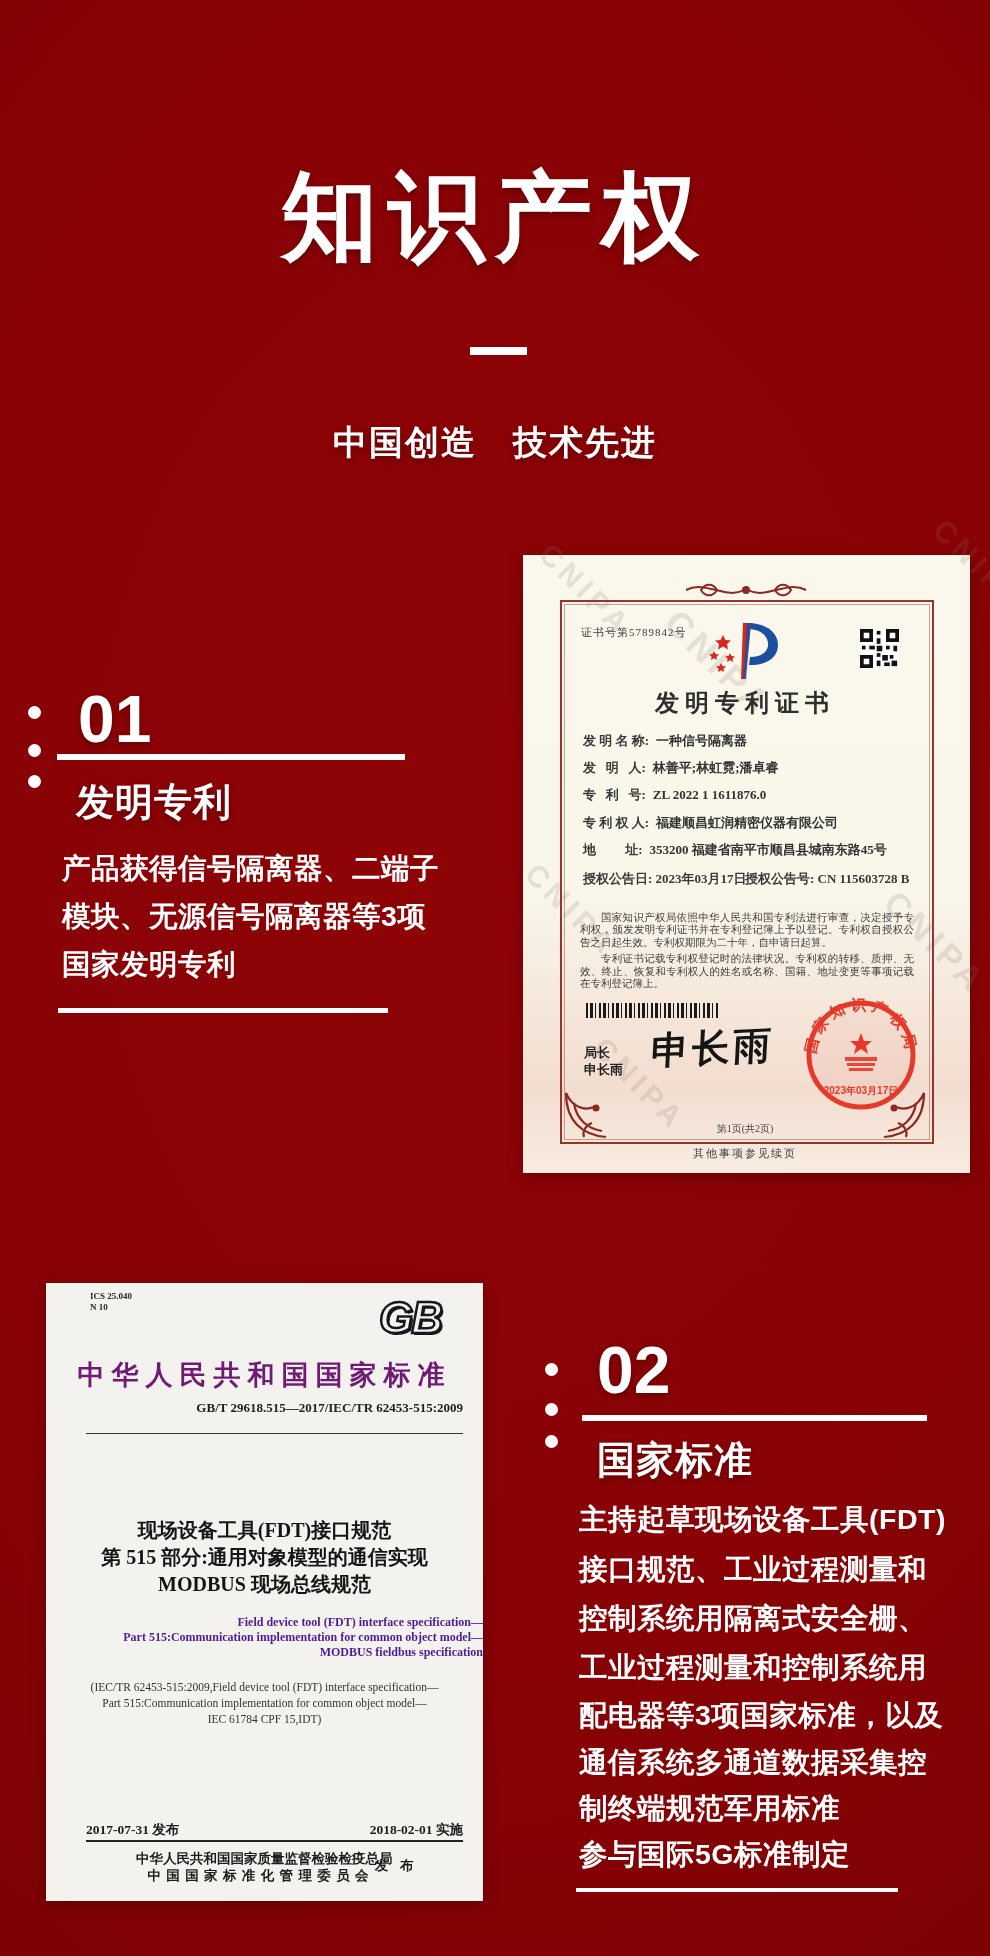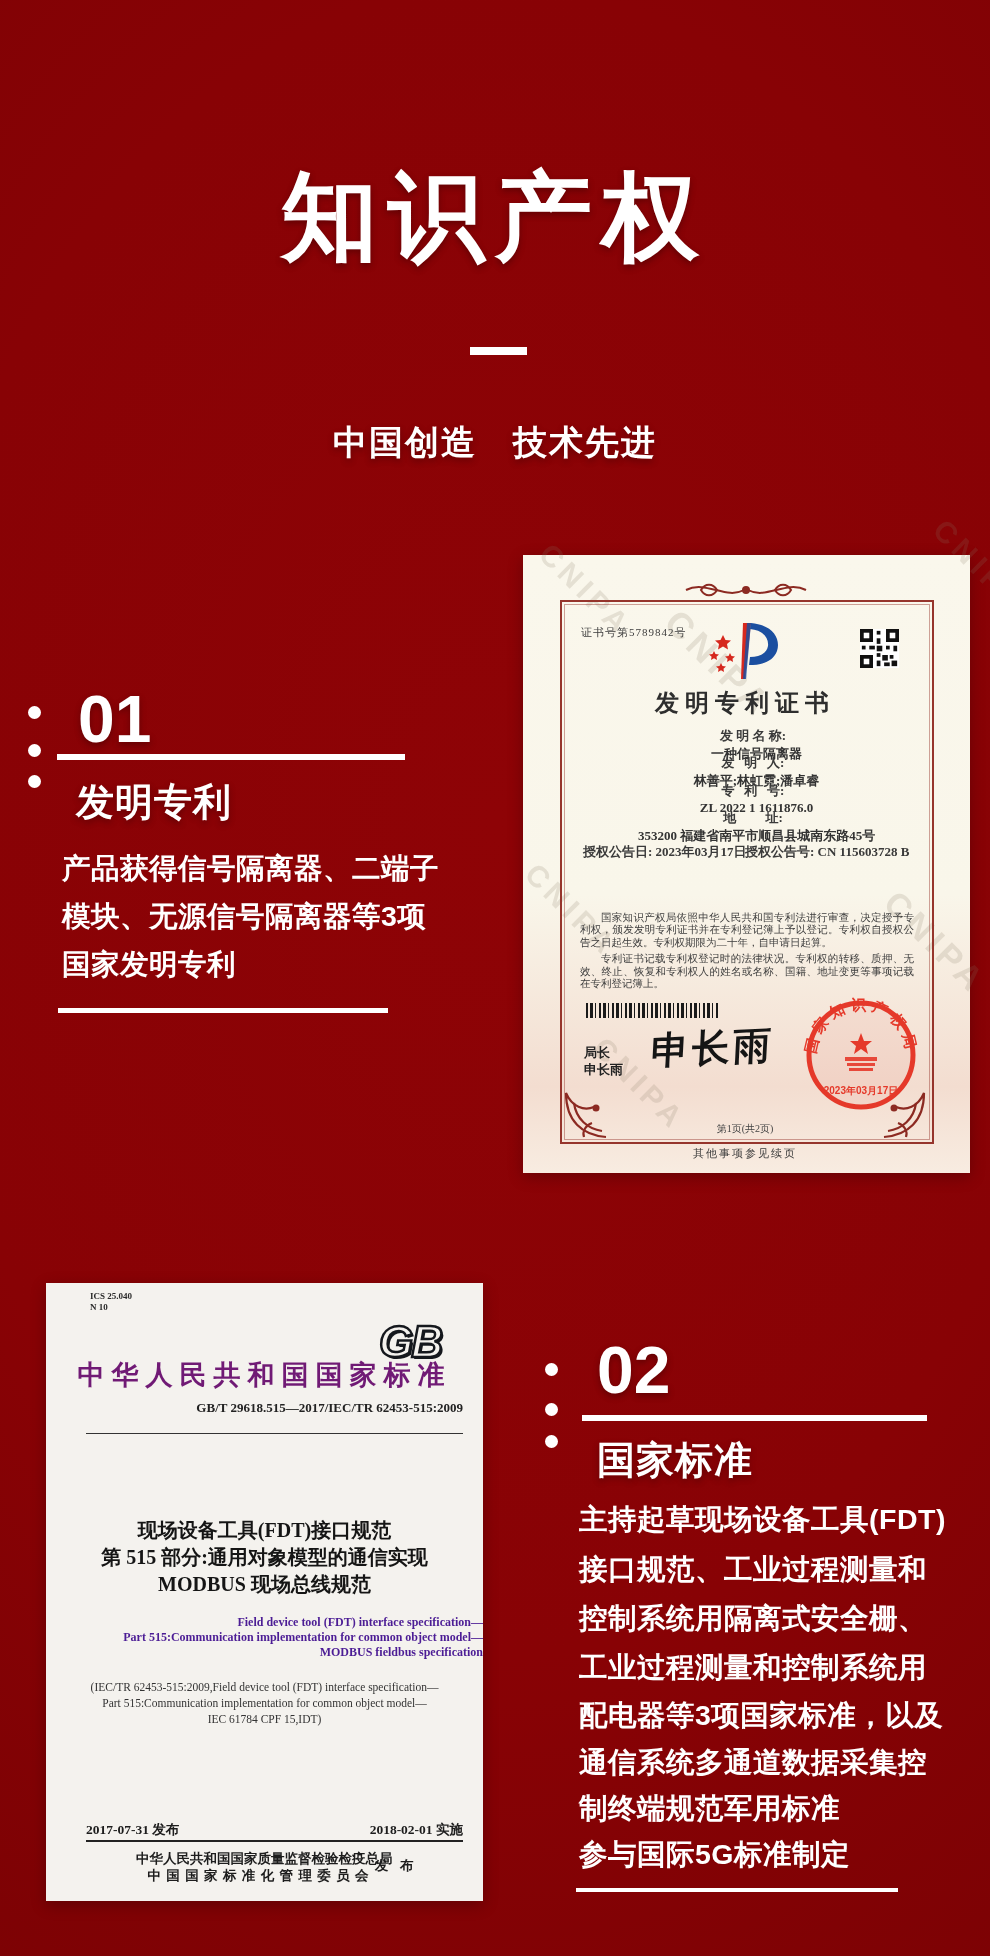--- a/index.html
+++ b/index.html
@@ -25,21 +25,21 @@
         background:linear-gradient(180deg,#faf7ec 0%,#f9f6ea 55%,#f3ddd0 86%,#f8ece1 100%);
         box-shadow:0 4px 14px rgba(0,0,0,.25);font-family:"Liberation Serif", serif;}
   .cert-border{position:absolute;left:37px;top:45px;width:370px;height:540px;border:2px solid #96352c;}
   .cert-border::after{content:"";position:absolute;left:2px;top:2px;right:2px;bottom:2px;border:1px solid rgba(150,53,44,.45);}
   .wm{position:absolute;font-family:"Liberation Sans",sans-serif;font-weight:700;font-size:30px;letter-spacing:5px;
       color:rgba(135,122,98,.18);transform:rotate(45deg);white-space:nowrap;pointer-events:none;}
   .cert-no{position:absolute;left:58px;top:70px;font-size:11px;color:#3c3c3c;letter-spacing:1px;}
   .cert-title{position:absolute;left:37px;width:370px;top:132px;text-align:center;font-size:24px;font-weight:700;
               letter-spacing:6px;color:#2e2e2e;}
   .fields{position:absolute;left:60px;top:172px;width:340px;}
-  .frow{display:flex;align-items:center;height:27.4px;font-size:13px;color:#3a3a3a;flex-direction:column;}
+  .frow{display:flex;align-items:center;height:27.4px;font-size:13px;color:#3a3a3a;}
   .flabel{white-space:pre;font-weight:600;}
   .fvalue{margin-left:7px;font-weight:600;color:#333;white-space:nowrap;}
   .grant-row{position:relative;height:27.4px;font-size:13px;color:#3a3a3a;}
   .grant-a{position:absolute;left:0;top:6px;font-weight:600;white-space:nowrap;}
   .grant-b{position:absolute;left:162px;top:6px;font-weight:600;white-space:nowrap;}
   .cert-paras{position:absolute;left:57px;top:357px;width:334px;font-size:10.5px;line-height:12.4px;
               color:#3d3d3d;text-align:justify;}
   .cert-paras p{margin:0 0 4px 0;text-indent:2em;}
   .barcode{position:absolute;left:63px;top:448px;width:132px;height:15px;
            background:repeating-linear-gradient(90deg,#1a1a1a 0 2px,transparent 2px 4px,#1a1a1a 4px 7px,transparent 7px 9px,#1a1a1a 9px 10px,transparent 10px 13px);}
@@ -49,21 +49,21 @@
              transform:rotate(-3deg) skewX(-6deg);letter-spacing:3px;}
   .page-info{position:absolute;left:37px;width:370px;top:567px;text-align:center;font-size:10px;color:#444;font-family:Liberation Serif, serif;}
   .cert-foot{position:absolute;left:37px;width:370px;top:591px;text-align:center;font-size:11px;color:#3a3a3a;letter-spacing:2px;}
   .corner-orn{position:absolute;}
   
   .gbdoc{position:absolute;left:46px;top:1283px;width:437px;height:618px;background:#f4f2ee;
          box-shadow:0 4px 14px rgba(0,0,0,.25);font-family:"Liberation Serif", serif;color:#1d1d1d;}
   .gb-ics{position:absolute;left:44px;top:8px;font-size:9px;font-weight:700;line-height:11px;color:#2a2a2a;}
   .gb-logo{position:absolute;right:42px;top:10px;font-family:"Liberation Sans",sans-serif;font-style:italic;
            font-weight:900;font-size:44px;letter-spacing:-2px;color:#f4f2ee;
-           -webkit-text-stroke:2.5px #15181d;text-shadow:2px 2px 0 #15181d;margin-top:24px;}
+           -webkit-text-stroke:2.5px #15181d;text-shadow:2px 2px 0 #15181d;}
   .gb-heading{position:absolute;left:0;width:100%;top:74px;text-align:center;font-size:27px;font-weight:700;
               letter-spacing:7px;white-space:nowrap;color:#701a75;}
   .gb-stdno{position:absolute;right:20px;top:117px;font-size:13px;font-weight:700;color:#222;}
   .gb-rule{position:absolute;left:40px;right:20px;top:150px;height:1px;background:#333;}
   .gb-title{position:absolute;left:0;width:100%;top:234px;text-align:center;font-size:20px;font-weight:700;
             line-height:27px;color:#151515;}
   .gb-en{position:absolute;left:0;width:100%;top:332px;text-align:right;font-size:12px;font-weight:700;
          line-height:15px;color:#4c1d95;}
   .gb-iec{position:absolute;left:0;width:100%;top:396px;text-align:center;font-size:11.5px;line-height:16px;color:#333;}
   .gb-issue{position:absolute;left:40px;top:538px;font-size:13.5px;font-weight:700;}
@@ -163,20 +163,24 @@
       </div>
       <div class="frow">
         <span class="flabel">发   明   人:</span>
         <span class="fvalue">林善平;林虹霓;潘卓睿</span>
       </div>
       <div class="frow">
         <span class="flabel">专   利   号:</span>
         <span class="fvalue">ZL 2022 1 1611876.0</span>
       </div>
       <div class="frow">
+        <span class="flabel">专 利 权 人:</span>
+        <span class="fvalue">福建顺昌虹润精密仪器有限公司</span>
+      </div>
+      <div class="frow">
         <span class="flabel">地         址:</span>
         <span class="fvalue">353200 福建省南平市顺昌县城南东路45号</span>
       </div>
       <div class="grant-row">
         <span class="grant-a">授权公告日: 2023年03月17日</span>
         <span class="grant-b">授权公告号: CN 115603728 B</span>
       </div>
     </div>
 
     <div class="cert-paras">

